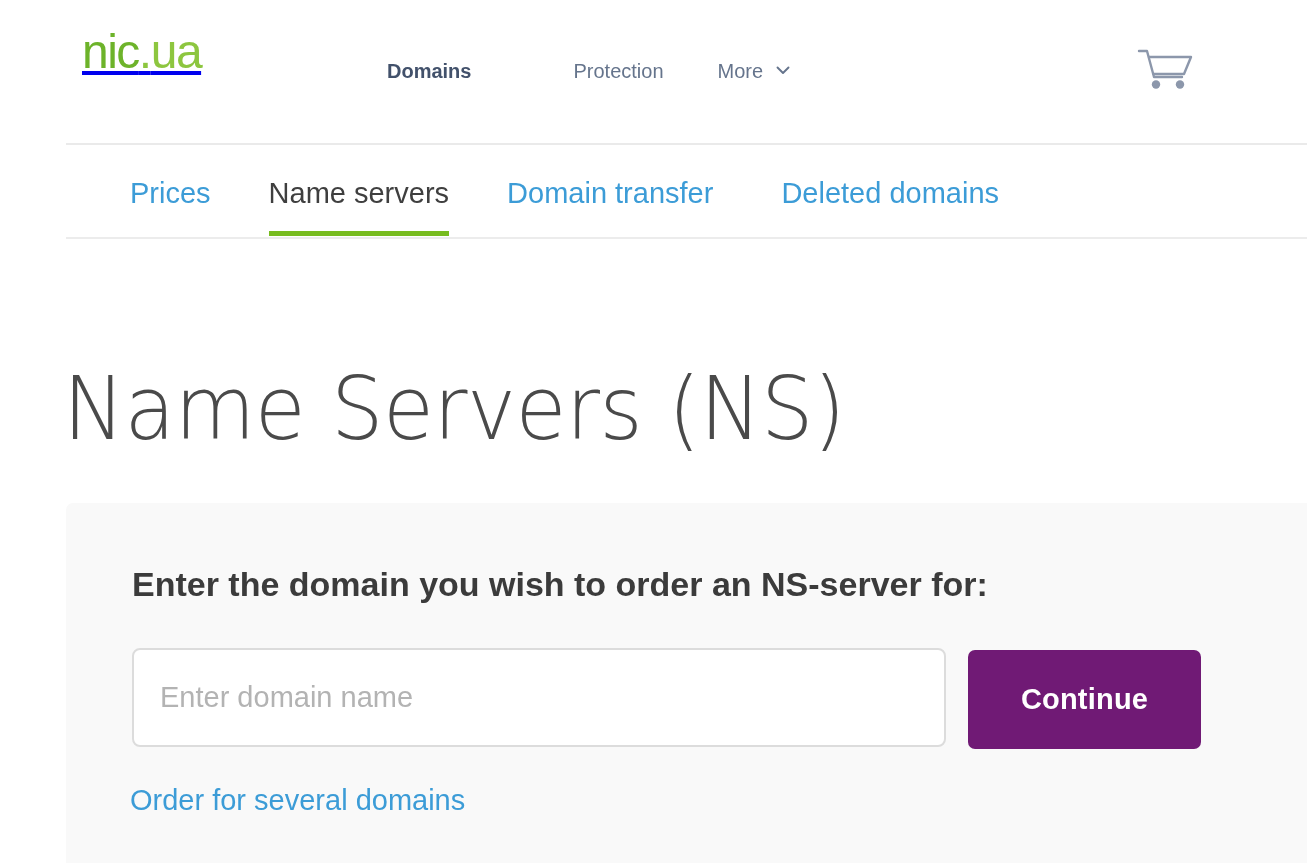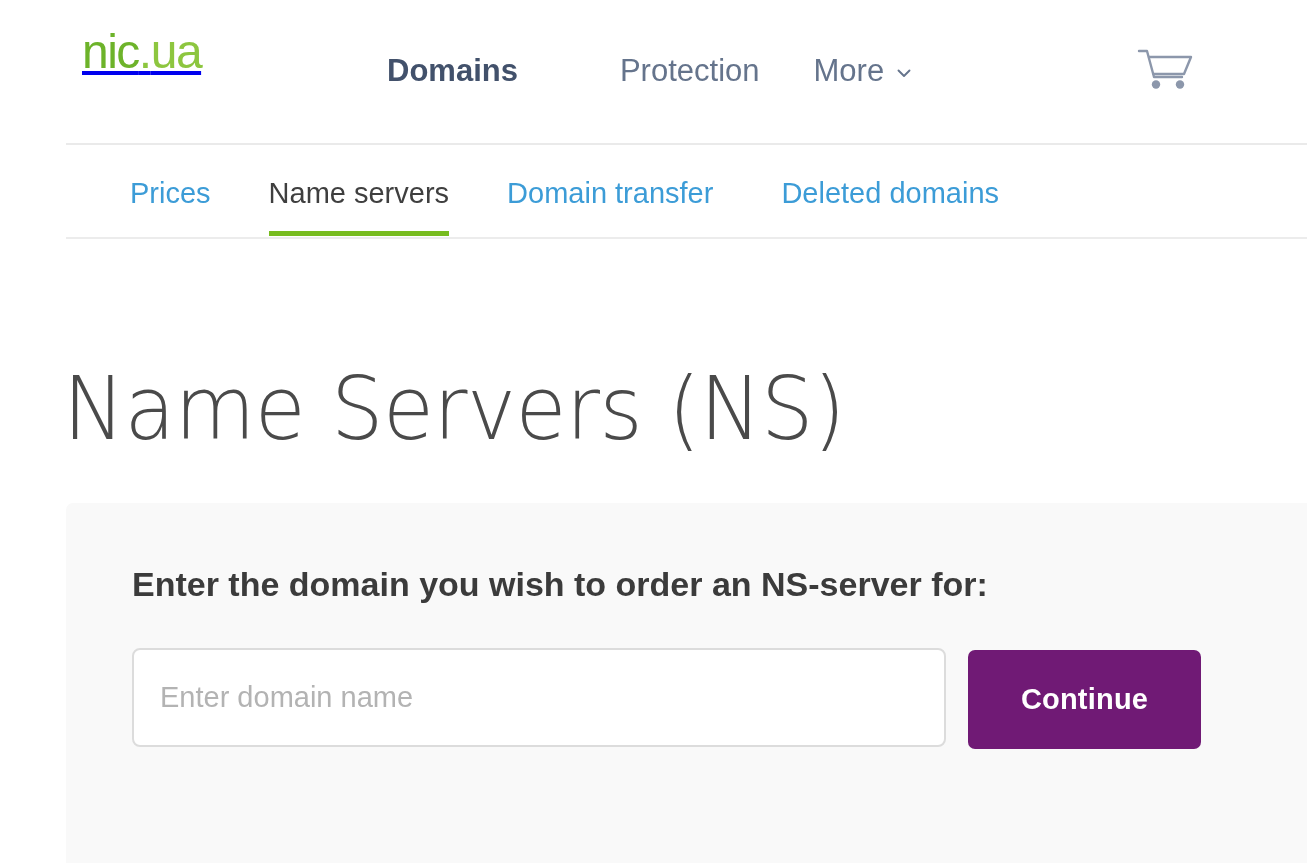--- a/index.html
+++ b/index.html
@@ -49,21 +49,21 @@
     position: absolute;
     left: 387px;
     top: 48px;
     display: flex;
     align-items: center;
     height: 46px;
   }
   .mainnav a {
     display: inline-block;
     text-decoration: none;
-    font-size: 31px;
+    font-size: 20px;
     line-height: 46px;
     color: #65748c;
     white-space: nowrap;
   }
   .mainnav a.active {
     color: #42516b;
     font-weight: bold;
   }
   .nav-gap-1 { width: 54px; }
   .nav-gap-2 { width: 48px; }
@@ -278,15 +278,16 @@
 
   <h1 class="page-title">Name Servers (NS)</h1>
 
   <section class="panel">
     <div class="panel-label">Enter the domain you wish to order an NS-server for:</div>
 
     <input class="domain-input" type="text" placeholder="Enter domain name" value="" style="">
 
     <button class="continue-btn" type="button">Continue</button>
 
+    <a class="several-link" href="#">Order for several domains</a>
   </section>
 
 </div>
 
 </body></html>

